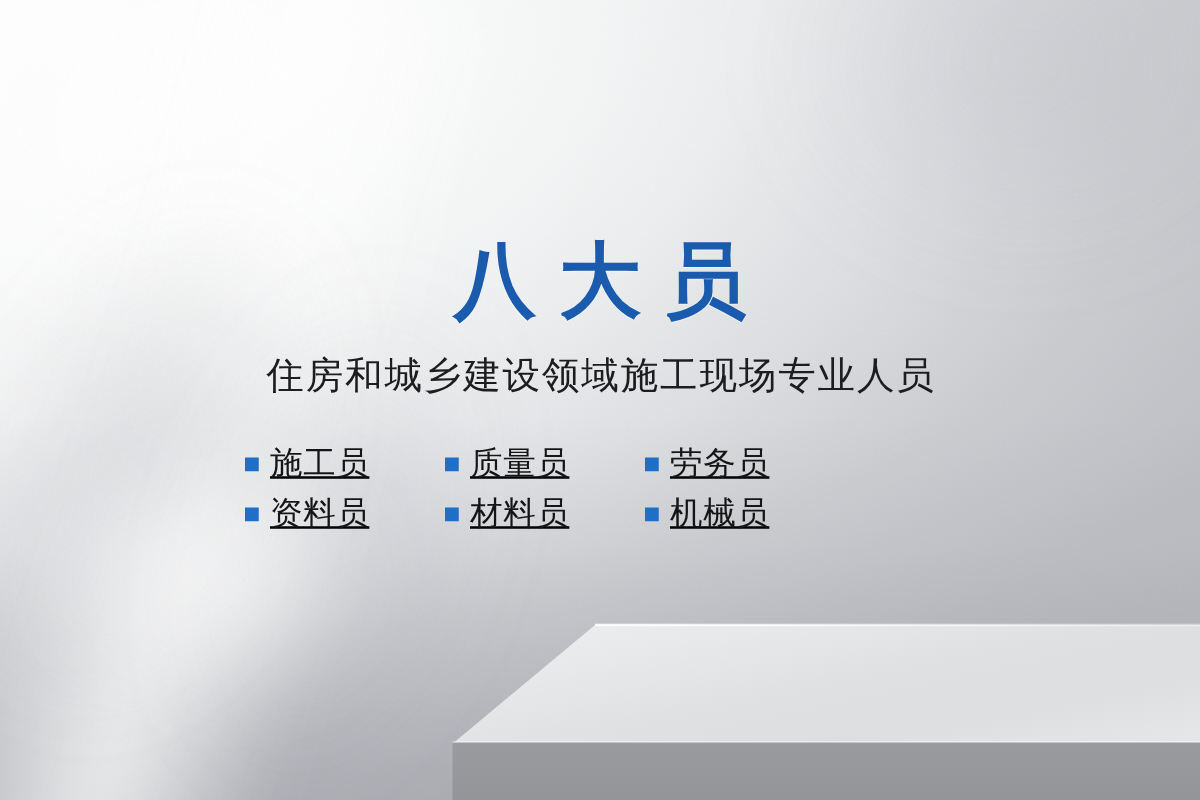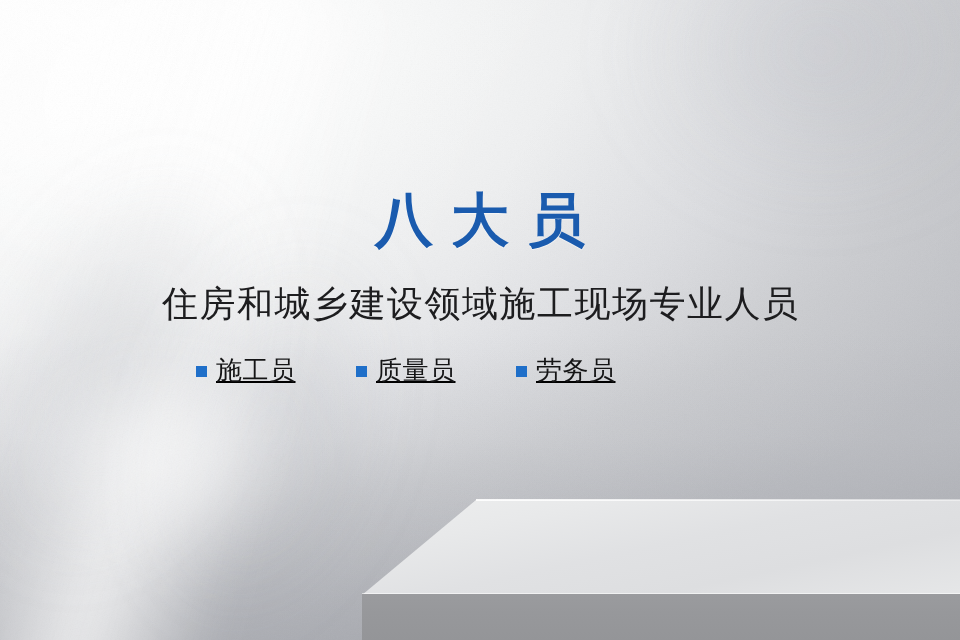--- a/index.html
+++ b/index.html
@@ -166,35 +166,35 @@
   .content {
     position: absolute;
     left: 0; right: 0; top: 0;
     text-align: center;
   }
 
   .title {
     position: absolute;
     left: 0; right: 0;
     top: 191px;
-    font-size: 58px;
+    font-size: 66px;
     line-height: 1;
     font-weight: 700;
     color: #1a5bae;
     letter-spacing: 18px;
     text-indent: 18px;
     white-space: nowrap;
     text-shadow: 0 1px 1px rgba(255,255,255,0.55);
   }
 
   .subtitle {
     position: absolute;
     left: 0; right: 0;
     top: 286px;
-    font-size: 36px;
+    font-size: 30px;
     line-height: 1;
     font-weight: 400;
     color: #1d1d1f;
     letter-spacing: 1.5px;
     text-indent: 1.5px;
     white-space: nowrap;
   }
 
   
   .roles {
@@ -285,16 +285,34 @@
       <div class="role">
         <span class="role-bullet"></span>
         <span class="role-label">质量员</span>
       </div>
       <div class="role">
         <span class="role-bullet"></span>
         <span class="role-label">劳务员</span>
       </div>
     </div>
 
+    <div class="role-row">
+      <div class="role">
+        <span class="role-bullet"></span>
+        <span class="role-label">资料员</span>
+      </div>
+      <div class="role">
+        <span class="role-bullet"></span>
+        <span class="role-label">材料员</span>
+      </div>
+      <div class="role">
+        <span class="role-bullet"></span>
+        <span class="role-label">机械员</span>
+      </div>
+      <div class="role is-empty">
+        <span class="role-bullet"></span>
+        <span class="role-label"></span>
+      </div>
+    </div>
 
   </div>
 
 </div>
 
 </body></html>

